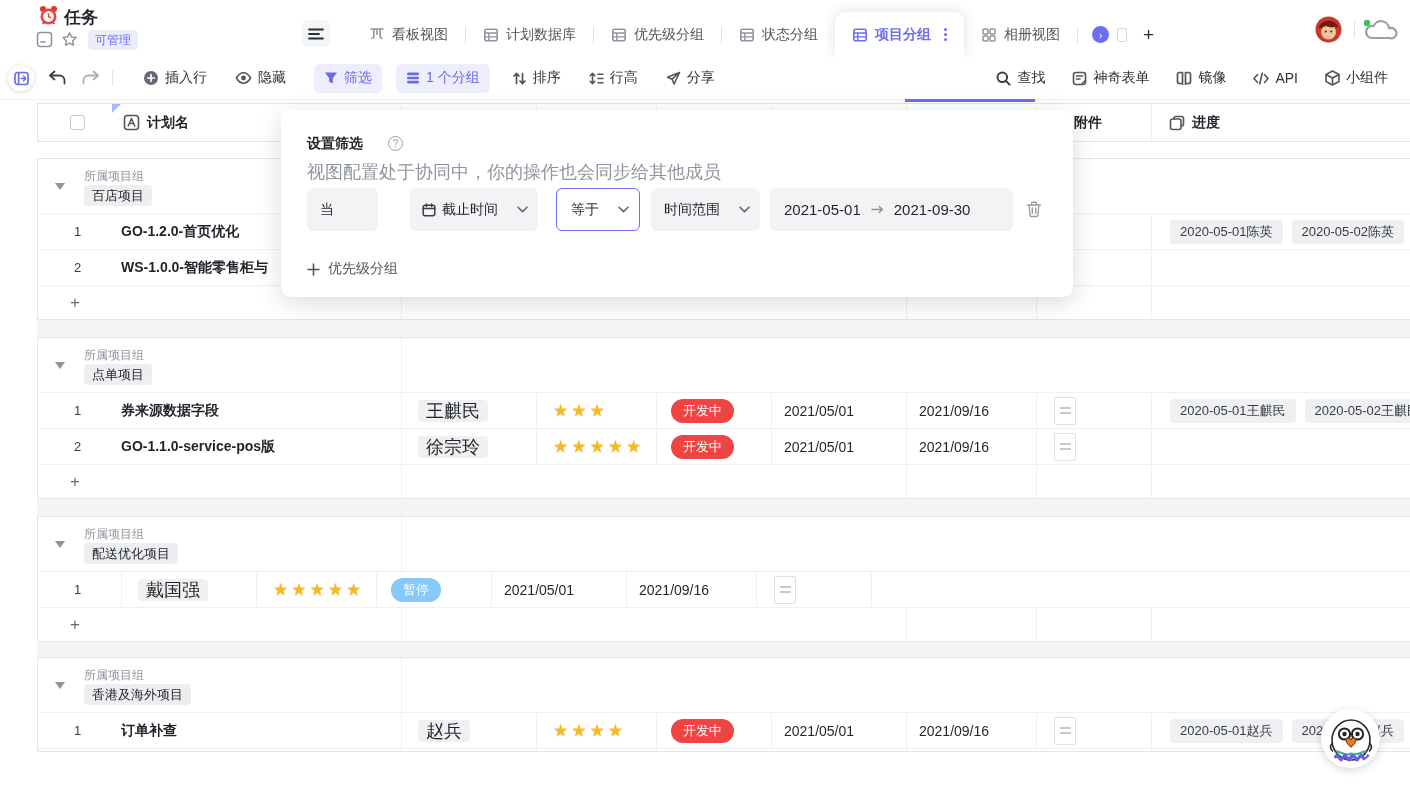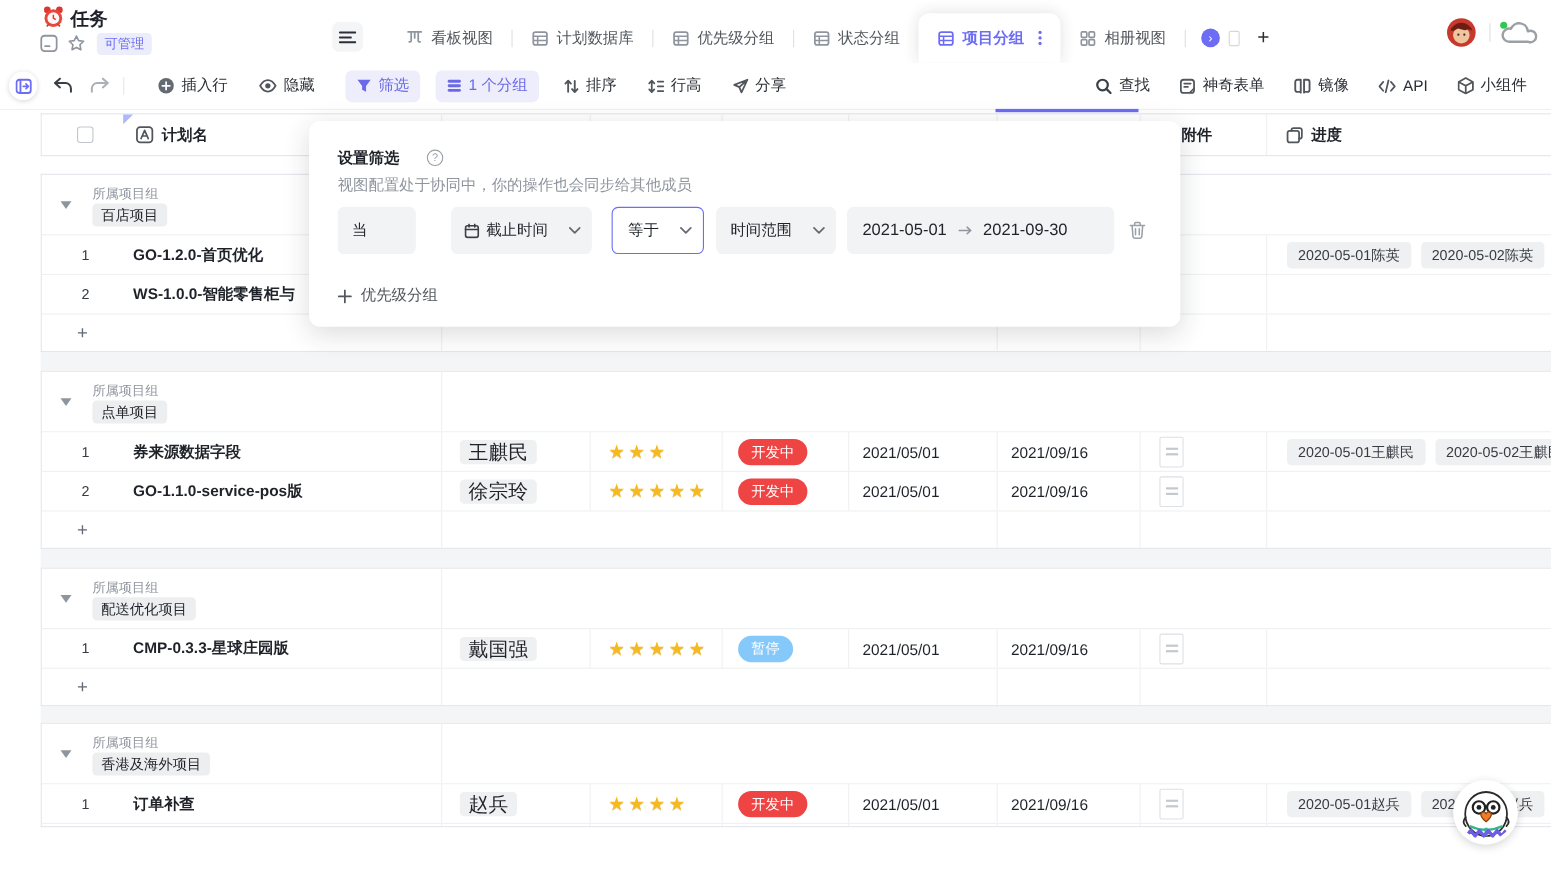--- a/index.html
+++ b/index.html
@@ -103,21 +103,21 @@
   .addrow .seg3{width:130px;flex:none;height:100%;border-left:1px solid #EFF0F1;}
   .addrow .seg4{width:115px;flex:none;height:100%;border-left:1px solid #EFF0F1;}
   .addrow .seg5{flex:1;height:100%;border-left:1px solid #EFF0F1;}
   .plusrow{padding-left:32px;color:#646A73;font-size:17px;}
   
   .popup{position:absolute;left:281px;top:110px;width:792px;height:187px;background:#fff;
       border-radius:10px;box-shadow:0 6px 24px rgba(31,35,41,.16);z-index:10;}
   .pp-title{position:absolute;left:26px;top:25px;font-size:14px;font-weight:700;color:#1F2329;}
   .pp-help{position:absolute;left:107px;top:26px;width:15px;height:15px;border:1.3px solid #9AA0A8;
       border-radius:50%;color:#9AA0A8;font-size:10px;display:flex;align-items:center;justify-content:center;}
-  .pp-sub{position:absolute;left:26px;top:50px;font-size:14px;color:#8F959E;}
+  .pp-sub{position:absolute;left:26px;top:50px;font-size:18px;color:#8F959E;}
   .ctrl{position:absolute;top:78px;height:43px;background:#F2F3F5;border-radius:6px;
       display:flex;align-items:center;font-size:14px;color:#1F2329;}
   .ctrl .chev{margin-left:auto;margin-right:10px;display:flex;color:#646A73;}
   .when{left:26px;width:71px;padding-left:13px;}
   .field{left:129px;width:128px;padding-left:12px;gap:6px;align-items:center;}
   .op{left:275px;width:84px;padding-left:14px;background:#fff;border:1.5px solid #6C6CF5;}
   .rtype{left:370px;width:109px;padding-left:13px;}
   .drange{left:489px;width:243px;padding-left:14px;font-size:15px;gap:10px;}
   .drange .arr{color:#8F959E;display:flex;}
   .pp-trash{position:absolute;left:745px;top:91px;color:#9AA0A8;}
@@ -571,23 +571,20 @@
       <span class="gtri"></span>
       <span class="gfield">所属项目组</span>
       <span class="gchip">配送优化项目</span>
     </div>
     <div class="ghead-right"></div>
   </div>
   <div class="trow">
     <div class="c-check">
         <span class="rownum" style="padding-left:4px">1</span>
       </div>
-    <div class="c-name">
-        <span class="plan">CMP-0.3.3-星球庄园版</span>
-      </div>
     <div class="c-owner bl">
         <span class="ochip">戴国强</span>
       </div>
     <div class="c-stars bl">
         <span class="stars">★★★★★</span>
       </div>
     <div class="c-status bl">
         <span class="pill pause">暂停</span>
       </div>
     <div class="c-start bl">

